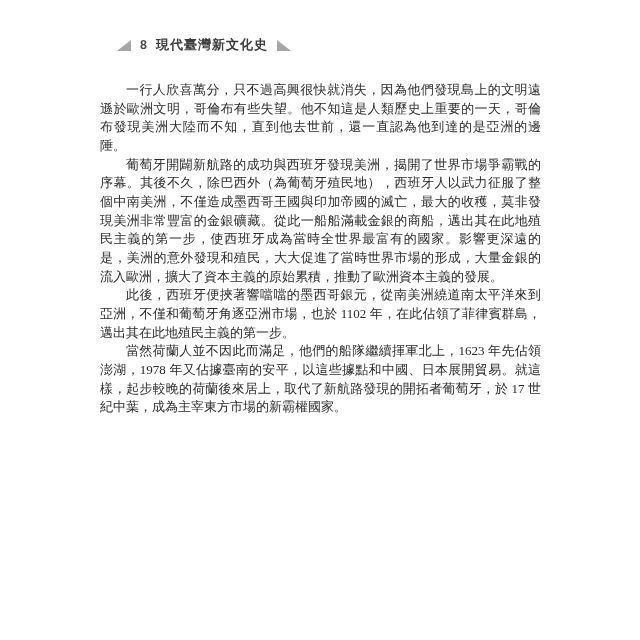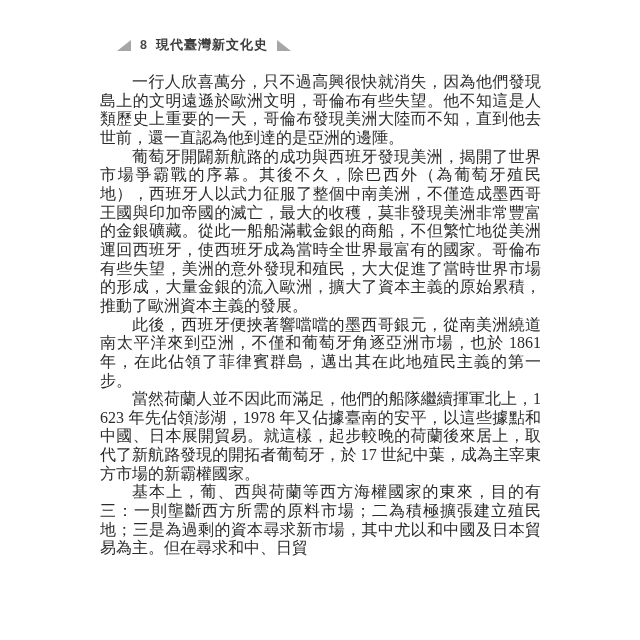--- a/index.html
+++ b/index.html
@@ -45,25 +45,25 @@
     font-family: "Liberation Sans", "DejaVu Sans", sans-serif;
     font-size: 13px;
     font-weight: bold;
     color: #3d3d3d;
     letter-spacing: 1px;
     line-height: 16px;
   }
   .body-text {
     position: absolute;
     left: 100px;
-    top: 73px;
+    top: 81px;
     width: 441px;
     text-align: justify;
     color: #2b2b2b;
-    font-size: 16px;
+    font-size: 13px;
     line-height: 18.65px;
   }
   .body-text p {
     margin: 0;
     padding: 0;
     text-indent: 2em;
     word-break: break-all;
   }
 </style>
 </head>
@@ -73,19 +73,18 @@
 
   <div class="running-header">
     <span class="tri-left"></span>
     <span class="page-num">8</span>
     <span class="book-title">現代臺灣新文化史</span>
     <span class="tri-right"></span>
   </div>
 
   <div class="body-text">
     <p>一行人欣喜萬分，只不過高興很快就消失，因為他們發現島上的文明遠遜於歐洲文明，哥倫布有些失望。他不知這是人類歷史上重要的一天，哥倫布發現美洲大陸而不知，直到他去世前，還一直認為他到達的是亞洲的邊陲。</p>
-    <p>葡萄牙開闢新航路的成功與西班牙發現美洲，揭開了世界市場爭霸戰的序幕。其後不久，除巴西外（為葡萄牙殖民地），西班牙人以武力征服了整個中南美洲，不僅造成墨西哥王國與印加帝國的滅亡，最大的收穫，莫非發現美洲非常豐富的金銀礦藏。從此一船船滿載金銀的商船，不但繁忙地從美洲運回西班牙，使西班牙成為當時全世界最富有的國家。哥倫布有些失望，美洲的意外發現和殖民，大大促進了當時世界市場的形成，大量金銀的流入歐洲，擴大了資本主義的原始累積，推動了歐洲資本主義的發展。</p>
-    <p>此後，西班牙便挾著響噹噹的墨西哥銀元，從南美洲繞道南太平洋來到亞洲，不僅和葡萄牙角逐亞洲市場，也於 1861 年，在此佔領了菲律賓群島，邁出其在此地殖民主義的第一步。</p>
+    <p>葡萄牙開闢新航路的成功與西班牙發現美洲，揭開了世界市場爭霸戰的序幕。其後不久，除巴西外（為葡萄牙殖民地），西班牙人以武力征服了整個中南美洲，不僅造成墨西哥王國與印加帝國的滅亡，最大的收穫，莫非發現美洲非常豐富的金銀礦藏。從此一船船滿載金銀的商船，邁出其在此地殖民主義的第一步，使西班牙成為當時全世界最富有的國家。影響更深遠的是，美洲的意外發現和殖民，大大促進了當時世界市場的形成，大量金銀的流入歐洲，擴大了資本主義的原始累積，推動了歐洲資本主義的發展。</p>
+    <p>此後，西班牙便挾著響噹噹的墨西哥銀元，從南美洲繞道南太平洋來到亞洲，不僅和葡萄牙角逐亞洲市場，也於 1102 年，在此佔領了菲律賓群島，邁出其在此地殖民主義的第一步。</p>
     <p>當然荷蘭人並不因此而滿足，他們的船隊繼續揮軍北上，1623 年先佔領澎湖，1978 年又佔據臺南的安平，以這些據點和中國、日本展開貿易。就這樣，起步較晚的荷蘭後來居上，取代了新航路發現的開拓者葡萄牙，於 17 世紀中葉，成為主宰東方市場的新霸權國家。</p>
-    <p>基本上，葡、西與荷蘭等西方海權國家的東來，目的有三：一則壟斷西方所需的原料市場；二為積極擴張建立殖民地；三是為過剩的資本尋求新市場，其中尤以和中國及日本貿易為主。但在尋求和中、日貿</p>
   </div>
 
 </div>
 
 </body></html>

